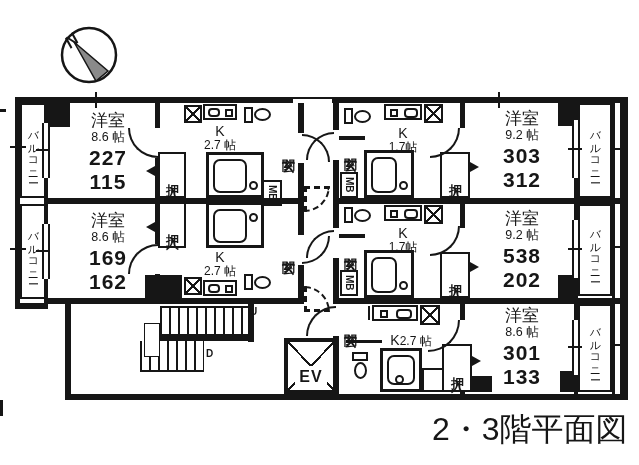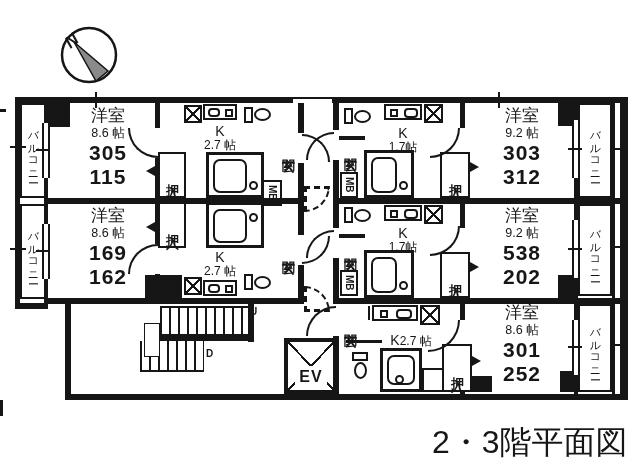--- a/index.html
+++ b/index.html
@@ -10,21 +10,21 @@
   .wall{position:absolute;background:var(--ink);}
   .pillar{position:absolute;background:var(--ink);}
   .thinline{position:absolute;background:var(--ink);}
   .box{position:absolute;box-sizing:border-box;border:2px solid var(--ink);background:var(--paper);}
   .box3{position:absolute;box-sizing:border-box;border:3px solid var(--ink);background:var(--paper);}
   .vtx{writing-mode:vertical-rl;text-orientation:upright;letter-spacing:1px;}
   .vlat{writing-mode:vertical-rl;text-orientation:mixed;}
   .cell-label{display:flex;align-items:center;justify-content:center;}
   .balcony{position:absolute;box-sizing:border-box;border:2px solid var(--ink);background:var(--paper);
            display:flex;align-items:center;justify-content:center;font-size:11px;}
-  .roomlabel{position:absolute;display:flex;flex-direction:column;align-items:center;justify-content:flex-start;text-align:center;}
+  .roomlabel{position:absolute;display:flex;flex-direction:column;align-items:center;justify-content:center;text-align:center;}
   .rl-type{font-size:17px;font-weight:500;line-height:1.15;}
   .rl-size{font-size:12.5px;line-height:1.25;}
   .rl-no{font-size:21px;font-weight:600;line-height:1.12;letter-spacing:1px;}
   .klabel{position:absolute;text-align:center;line-height:1.1;}
   .klabel .k{font-size:14px;}
   .klabel .ks{font-size:12px;}
   .arc{position:absolute;box-sizing:border-box;background:transparent;}
   .q-tr{border-top:2px solid var(--ink);border-right:2px solid var(--ink);border-top-right-radius:100%;}
   .q-br{border-bottom:2px solid var(--ink);border-right:2px solid var(--ink);border-bottom-right-radius:100%;}
   .q-tl{border-top:2px solid var(--ink);border-left:2px solid var(--ink);border-top-left-radius:100%;}
@@ -42,21 +42,21 @@
   .wc-bowl{position:absolute;box-sizing:border-box;border:2px solid var(--ink);border-radius:50%;}
   .win{position:absolute;box-sizing:border-box;background:#fff;border-left:2px solid var(--ink);border-right:2px solid var(--ink);}
   .tick{position:absolute;background:var(--ink);}
   .treads{position:absolute;box-sizing:border-box;background:repeating-linear-gradient(90deg,var(--ink) 0 2px,transparent 2px 9px);}
   .small-letter{position:absolute;font-size:10px;font-weight:600;}
   .tri-l{position:absolute;width:0;height:0;border-top:5px solid transparent;border-bottom:5px solid transparent;border-right:9px solid var(--ink);}
   .tri-r{position:absolute;width:0;height:0;border-top:5px solid transparent;border-bottom:5px solid transparent;border-left:9px solid var(--ink);}
   .vlabel{position:absolute;display:flex;align-items:center;justify-content:center;font-size:13px;font-weight:600;}
   .mb{position:absolute;box-sizing:border-box;border:2px solid var(--ink);display:flex;align-items:center;justify-content:center;font-size:10px;font-weight:600;}
   .ev-label{position:absolute;background:#fff;display:flex;align-items:center;justify-content:center;font-size:16px;font-weight:600;letter-spacing:1px;}
-  .title{position:absolute;font-size:32px;font-weight:500;letter-spacing:0px;white-space:nowrap;margin-top:13px;}
+  .title{position:absolute;font-size:32px;font-weight:500;letter-spacing:0px;white-space:nowrap;}
 </style>
 </head>
 <body>
 
 <div class="page">
 
   <svg class="abs" style="left:52px;top:16px" width="76" height="76" viewBox="0 0 76 76">
     <circle cx="37" cy="39" r="27" fill="none" stroke="#161616" stroke-width="2.5"></circle>
     <polygon points="22,26 56,55 44,65" fill="#8a8a8a" stroke="#161616" stroke-width="1.5"></polygon>
     <text x="13" y="30" font-size="17" font-weight="bold" font-style="italic" fill="#161616" transform="rotate(-40 20 24)">N</text>
@@ -145,21 +145,21 @@
   <div class="tick" style="left:36px;top:250px;width:14px;height:2px"></div>
   <div class="tick" style="left:568px;top:148px;width:14px;height:2px"></div>
   <div class="tick" style="left:568px;top:248px;width:14px;height:2px"></div>
   <div class="tick" style="left:568px;top:346px;width:14px;height:2px"></div>
   <div class="tick" style="left:95px;top:92px;width:2px;height:16px"></div>
   <div class="tick" style="left:498px;top:92px;width:2px;height:16px"></div>
 
   <div class="roomlabel" style="left:60px;top:106px;width:96px;height:92px">
     <span class="rl-type">洋室</span>
     <span class="rl-size">8.6 帖</span>
-    <span class="rl-no">305</span>
+    <span class="rl-no">227</span>
     <span class="rl-no">115</span>
   </div>
   <div class="xbox" style="left:184px;top:105px;width:18px;height:18px"></div>
   <div class="kcounter" style="left:203px;top:104px;width:34px;height:16px">
     <div class="ksink" style="left:3px;top:2px;width:12px;height:9px"></div>
     <div class="kring" style="left:20px;top:3px;width:8px;height:8px"></div>
   </div>
   <div class="wc-tank" style="left:244px;top:107px;width:9px;height:16px"></div>
   <div class="wc-bowl" style="left:254px;top:108px;width:17px;height:13px"></div>
   <div class="klabel" style="left:196px;top:124px;width:48px">
@@ -294,21 +294,21 @@
   </div>
   <div class="box" style="left:422px;top:368px;width:22px;height:24px"></div>
   <div class="box cell-label vtx vlabel" style="left:442px;top:344px;width:30px;height:48px">
       <span>押入</span>
     </div>
   <div class="tri-r" style="left:472px;top:356px"></div>
   <div class="roomlabel" style="left:470px;top:303px;width:104px;height:88px">
     <span class="rl-type">洋室</span>
     <span class="rl-size">8.6 帖</span>
     <span class="rl-no">301</span>
-    <span class="rl-no">252</span>
+    <span class="rl-no">133</span>
   </div>
 
   <div class="arc q-bl" style="left:128px;top:128px;width:30px;height:30px"></div>
   <div class="arc q-tl" style="left:128px;top:244px;width:30px;height:30px"></div>
   <div class="arc q-br" style="left:430px;top:128px;width:30px;height:30px"></div>
   <div class="arc q-br" style="left:430px;top:226px;width:30px;height:30px"></div>
   <div class="arc q-br" style="left:428px;top:320px;width:32px;height:32px"></div>
   <div class="arc q-tr" style="left:302px;top:134px;width:28px;height:28px"></div>
   <div class="arc q-br" style="left:302px;top:236px;width:28px;height:28px"></div>
   <div class="arc q-tl" style="left:306px;top:132px;width:28px;height:28px"></div>

